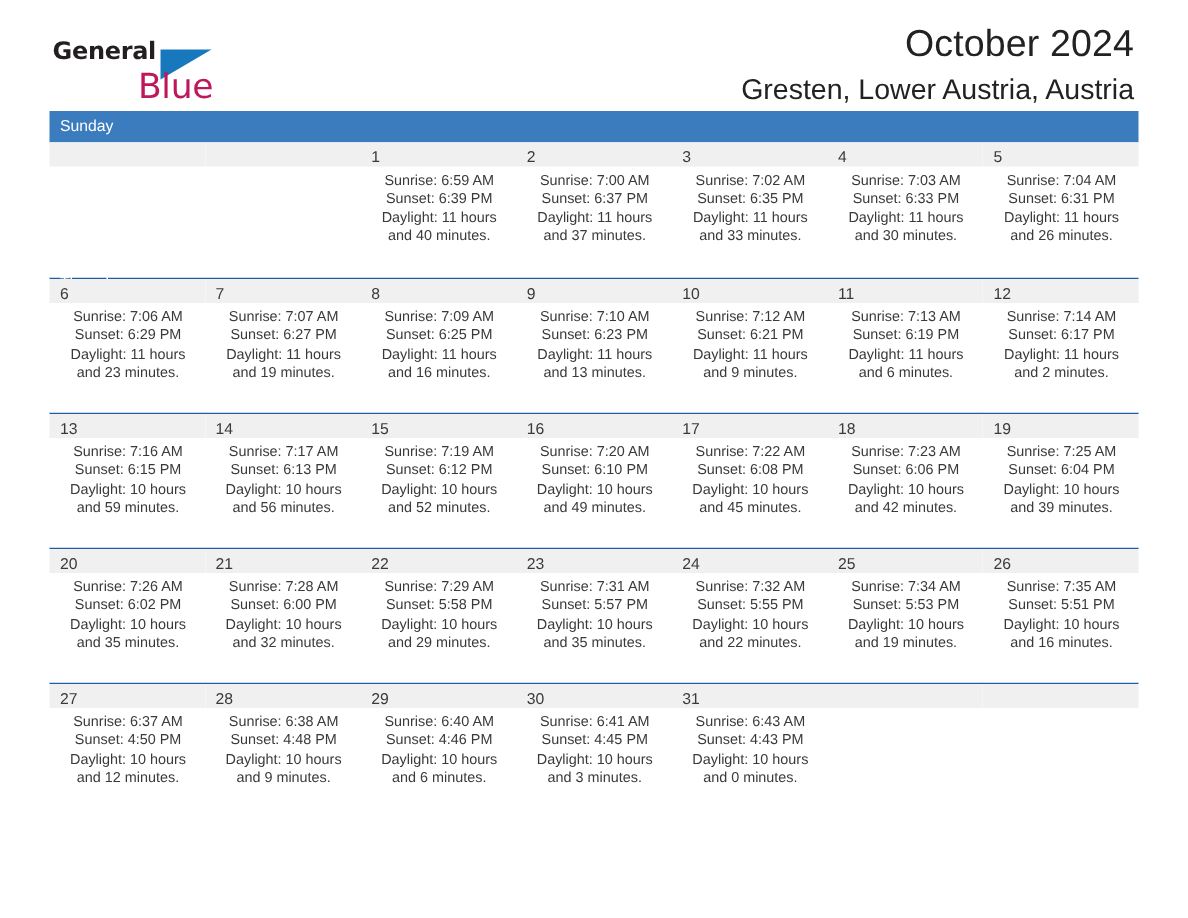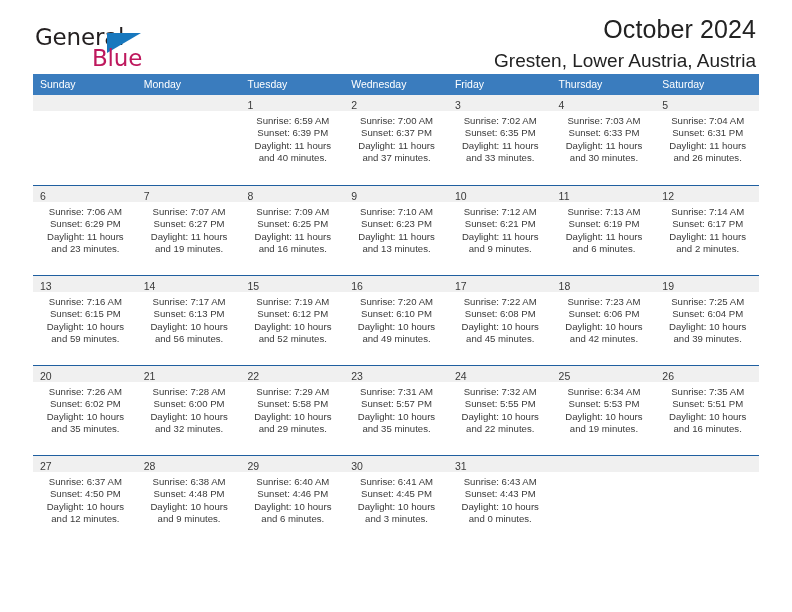--- a/index.html
+++ b/index.html
@@ -28,25 +28,25 @@
     position: absolute;
     left: 0px;
     top: 24px;
     width: 210px;
     height: 52px;
   }
   .logo-general {
     position: absolute;
     left: 2px;
     top: 0px;
-    font-size: 23px;
+    font-size: 16px;
     color: #231f20;
     letter-spacing: -0.2px;
     font-family: "DejaVu Sans", sans-serif;
-    font-weight: 400;
+    font-weight: 700;
   }
   .logo-blue {
     position: absolute;
     left: 59px;
     top: 21px;
     font-size: 23px;
     color: #be185d;
     letter-spacing: -0.2px;
     font-family: "DejaVu Sans", sans-serif;
     font-weight: 400;
@@ -83,20 +83,21 @@
 
   
   .calendar {
     margin: 0 33px;
     width: 726px;
   }
   .weekdays {
     display: flex;
     background: #3a7cbe;
     height: 21px;
+    flex-direction: column;
   }
   .weekday {
     flex: 1 1 0;
     color: #ffffff;
     font-size: 10.5px;
     line-height: 21px;
     padding-left: 7px;
     white-space: nowrap;
   }
 
@@ -389,21 +390,21 @@
             <div class="day-body">
               <div class="day-line">Sunrise: 7:32 AM</div>
               <div class="day-line">Sunset: 5:55 PM</div>
               <div class="day-line">Daylight: 10 hours</div>
               <div class="day-line">and 22 minutes.</div>
             </div>
           </div>
           <div class="day">
             <div class="day-num-band"><span class="day-num">25</span></div>
             <div class="day-body">
-              <div class="day-line">Sunrise: 6:34 AM</div>
+              <div class="day-line">Sunrise: 7:34 AM</div>
               <div class="day-line">Sunset: 5:53 PM</div>
               <div class="day-line">Daylight: 10 hours</div>
               <div class="day-line">and 19 minutes.</div>
             </div>
           </div>
           <div class="day">
             <div class="day-num-band"><span class="day-num">26</span></div>
             <div class="day-body">
               <div class="day-line">Sunrise: 7:35 AM</div>
               <div class="day-line">Sunset: 5:51 PM</div>

